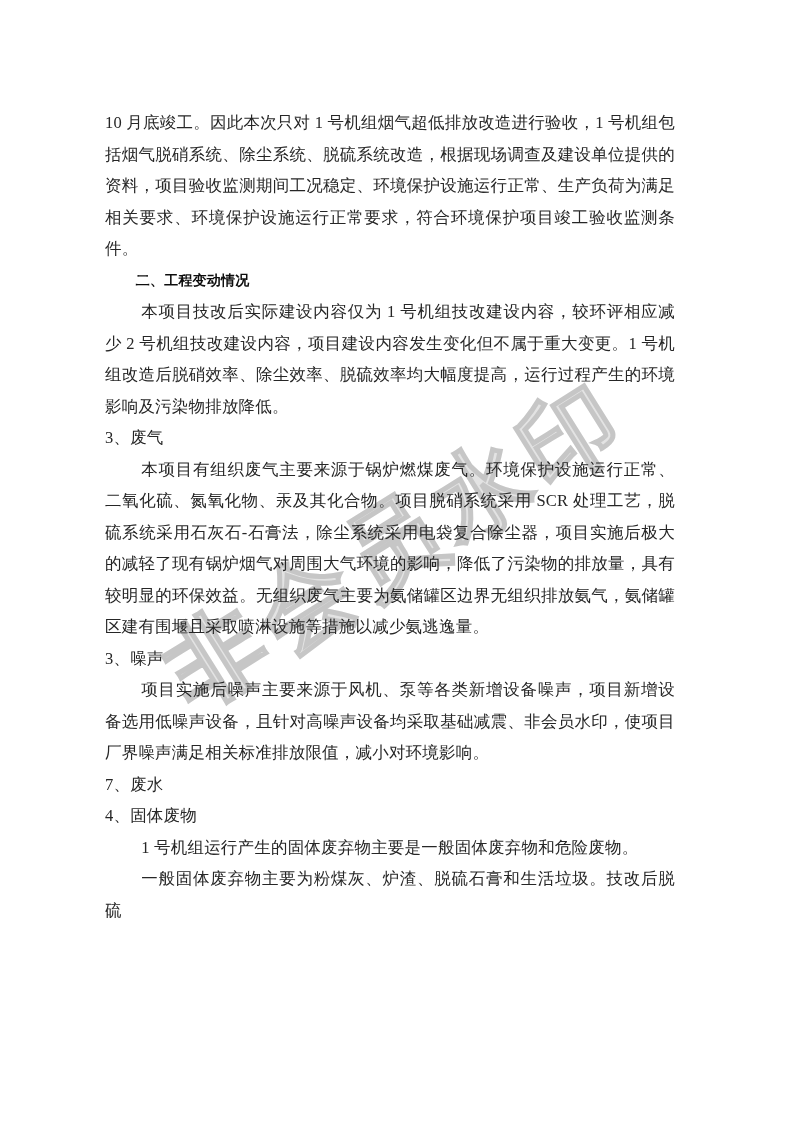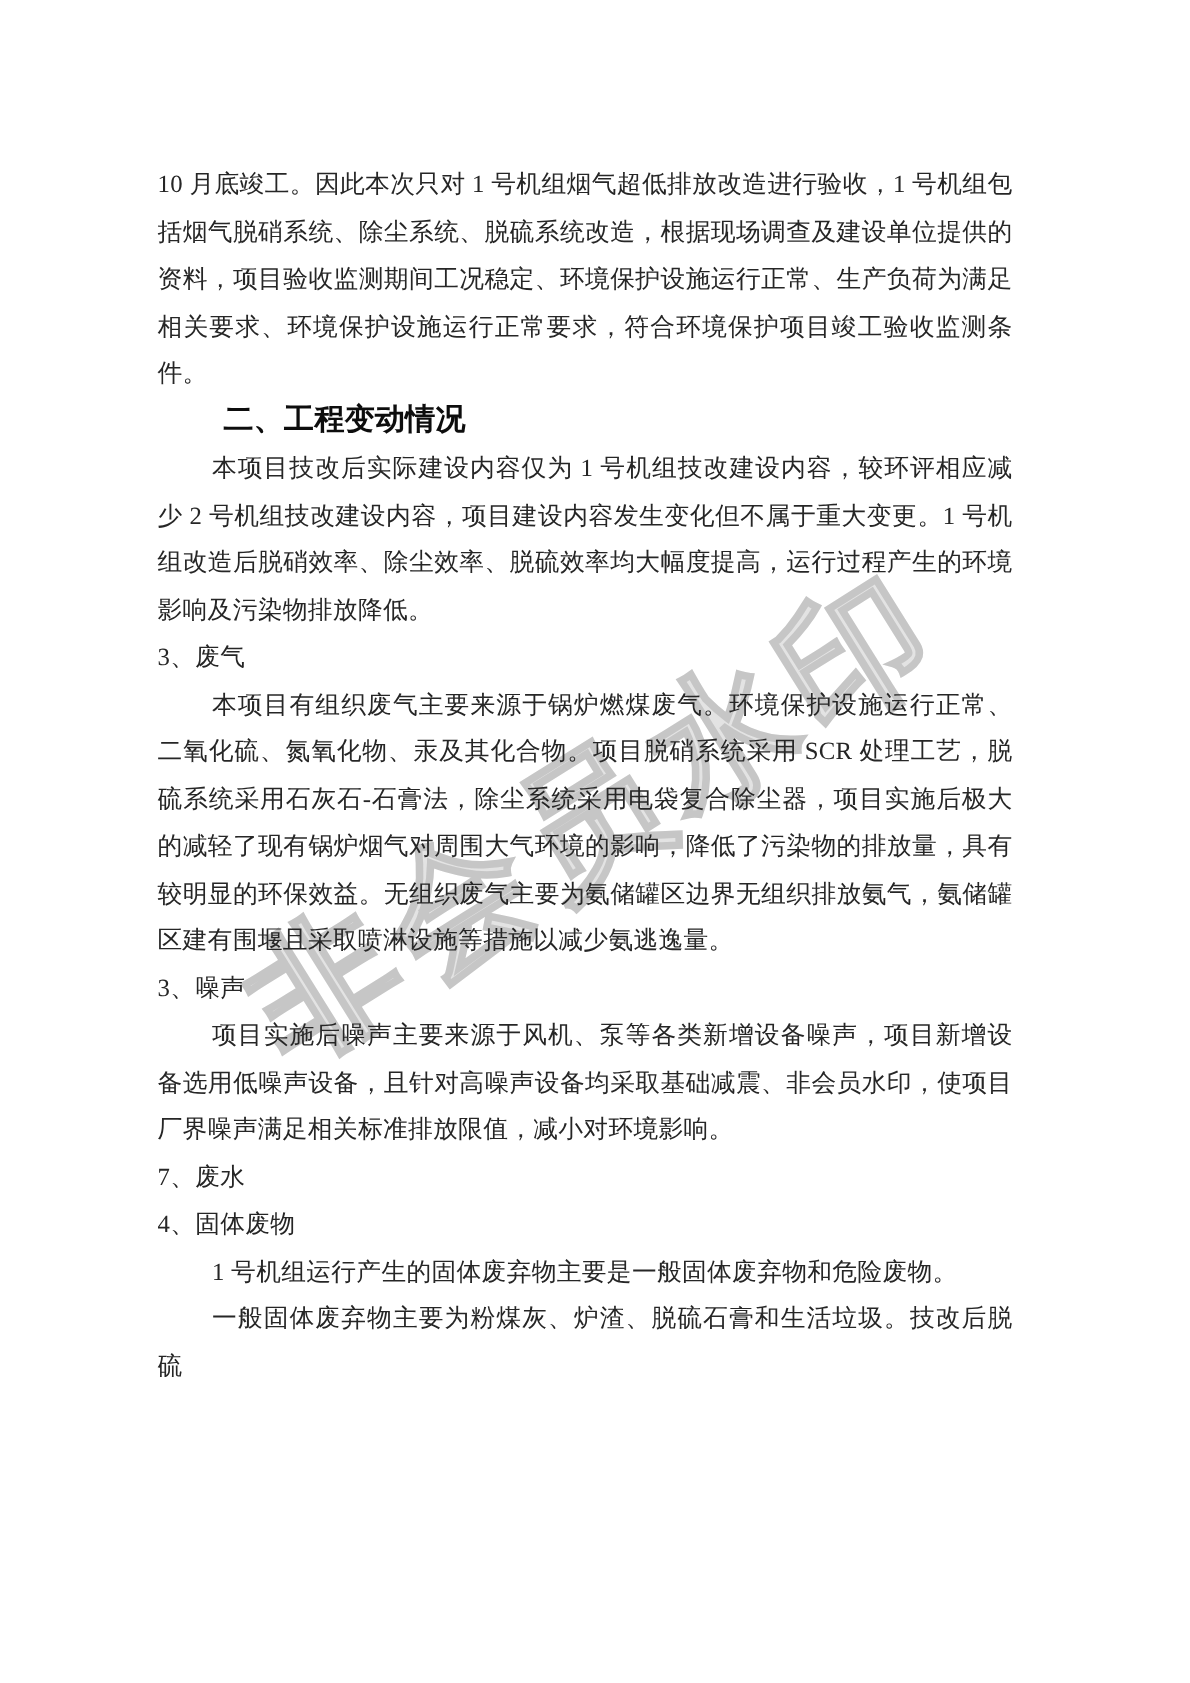--- a/index.html
+++ b/index.html
@@ -39,21 +39,21 @@
     text-align: justify;
     letter-spacing: 0.2px;
   }
   .content p { margin: 0; }
   .para-indent { text-indent: 2.2em; }
   .heading {
     font-weight: 700;
     color: #0d0d0d;
     text-indent: 2.2em;
     font-family: "Liberation Sans", "DejaVu Sans", sans-serif;
-    font-size: 20px;
+    font-size: 14px;
   }
   .subheading { text-indent: 0; }
 </style>
 </head>
 <body>
 
 <div class="page">
 
   <div class="watermark">非会员水印</div>
 

